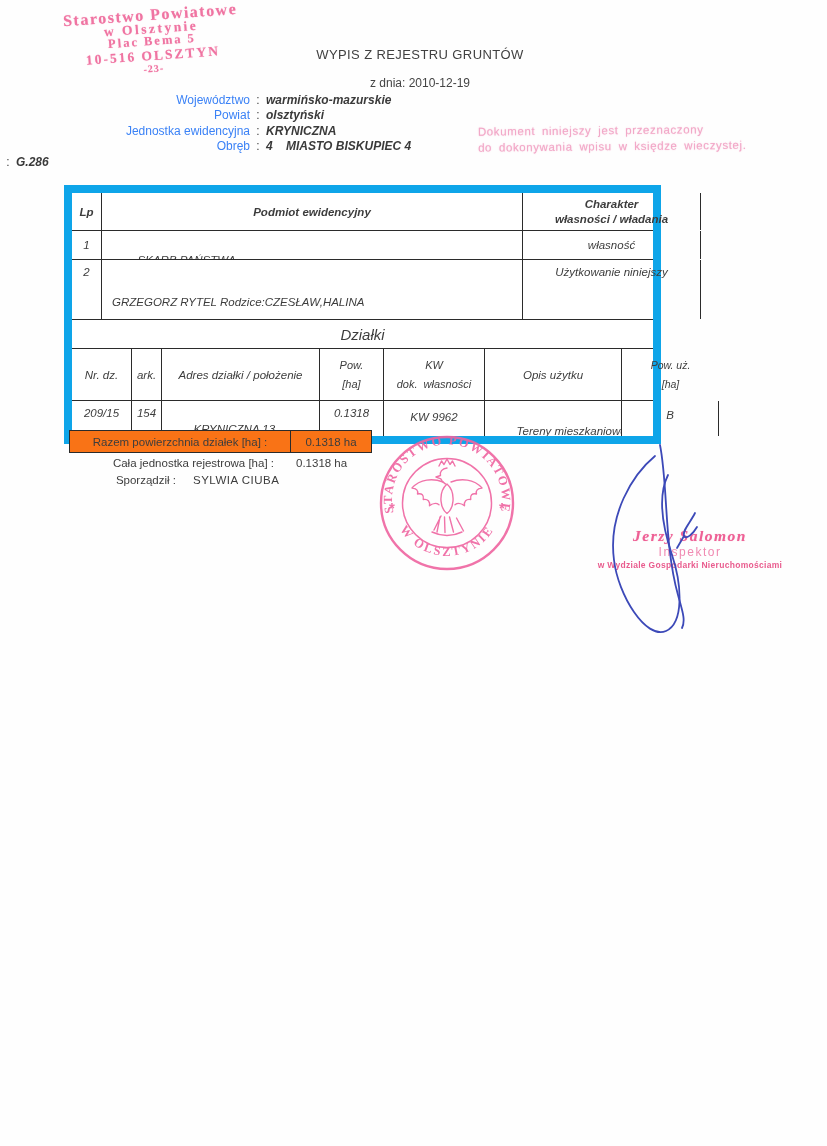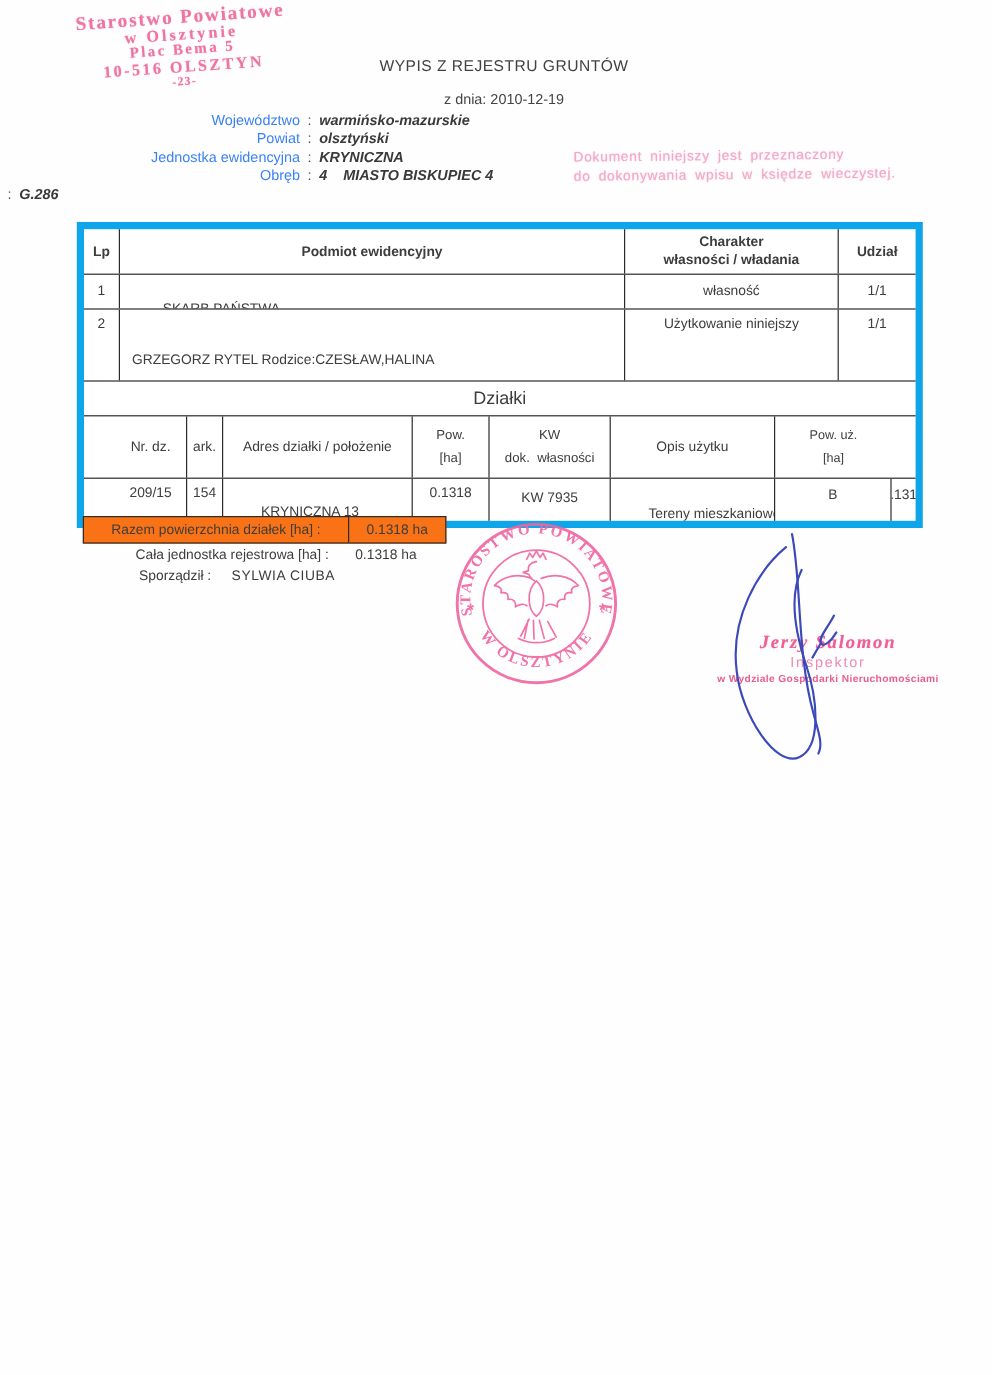--- a/index.html
+++ b/index.html
@@ -28,28 +28,28 @@
   .fields{position:absolute;top:93px;left:0;}
   .f-row{display:flex;height:15.4px;line-height:15.4px;font-size:12px;}
   .f-label{width:250px;text-align:right;color:#3b82f6;}
   .f-colon{width:16px;text-align:center;color:#474747;}
   .f-value{font-weight:700;font-style:italic;white-space:pre;color:#3a3a3a;}
   
   .purpose-stamp{position:absolute;left:478px;top:123px;width:320px;
     color:#f2a8c8;font-size:11.5px;line-height:15.5px;letter-spacing:.6px;word-spacing:3px;
     text-shadow:0 0 1.3px rgba(244,178,204,.8);transform:rotate(-.6deg);}
   
-  .tbl{position:absolute;left:64px;top:185px;width:705px;box-sizing:border-box;
-    border:6px solid #0ea5e9;background:#fff;}
+  .tbl{position:absolute;left:64px;top:185px;width:597px;box-sizing:border-box;
+    border:8px solid #0ea5e9;background:#fff;font-style:italic;}
   .row{display:grid;border-bottom:1px solid #2b2b2b;}
   .row:last-child{border-bottom:none;}
   .row > div{border-right:1px solid #2b2b2b;box-sizing:border-box;overflow:hidden;}
   .row > div:last-child{border-right:none;}
   .or{grid-template-columns:30px 421px 178px 1fr;}
-  .pr{grid-template-columns:60px 30px 158px 64px 101px 137px 97px 1fr;padding-left:26px;}
+  .pr{grid-template-columns:60px 30px 158px 64px 101px 137px 97px 1fr;}
   .banner-row{grid-template-columns:1fr;}
   .cc{display:flex;align-items:center;justify-content:center;text-align:center;font-size:11.5px;}
   .ct{display:flex;align-items:flex-start;justify-content:center;text-align:center;
     font-size:11.5px;padding-top:6px;}
   .cl{font-size:11.5px;padding:6px 0 0 10px;line-height:14.5px;white-space:pre;}
   .hdr{font-weight:700;font-size:11.5px;}
   .h2l{display:flex;flex-direction:column;align-items:center;justify-content:center;
     line-height:15px;font-size:11.5px;}
   .h2g{display:flex;flex-direction:column;align-items:center;justify-content:center;
     gap:7px;font-size:11px;white-space:pre;text-align:center;}
@@ -180,21 +180,21 @@
       </div>
     </div>
 
     <div class="row pr" style="height:35px;">
       <div class="ct">209/15</div>
       <div class="ct">154</div>
       <div class="cl" style="padding-left:6px;">
         <span>KRYNICZNA 13</span>
       </div>
       <div class="ct">0.1318</div>
-      <div class="ct" style="padding-top:10px;">KW 7935</div>
+      <div class="ct" style="padding-top:10px;">KW 9962</div>
       <div class="cl" style="padding-left:6px;padding-top:8px;">
         <span>Tereny mieszkaniowe</span>
       </div>
       <div class="ct" style="padding-top:8px;">B</div>
       <div class="ct" style="padding-top:8px;">0.1318</div>
     </div>
   </div>
 
   <div class="sumbox">
     <div>Razem powierzchnia działek [ha] :</div>

